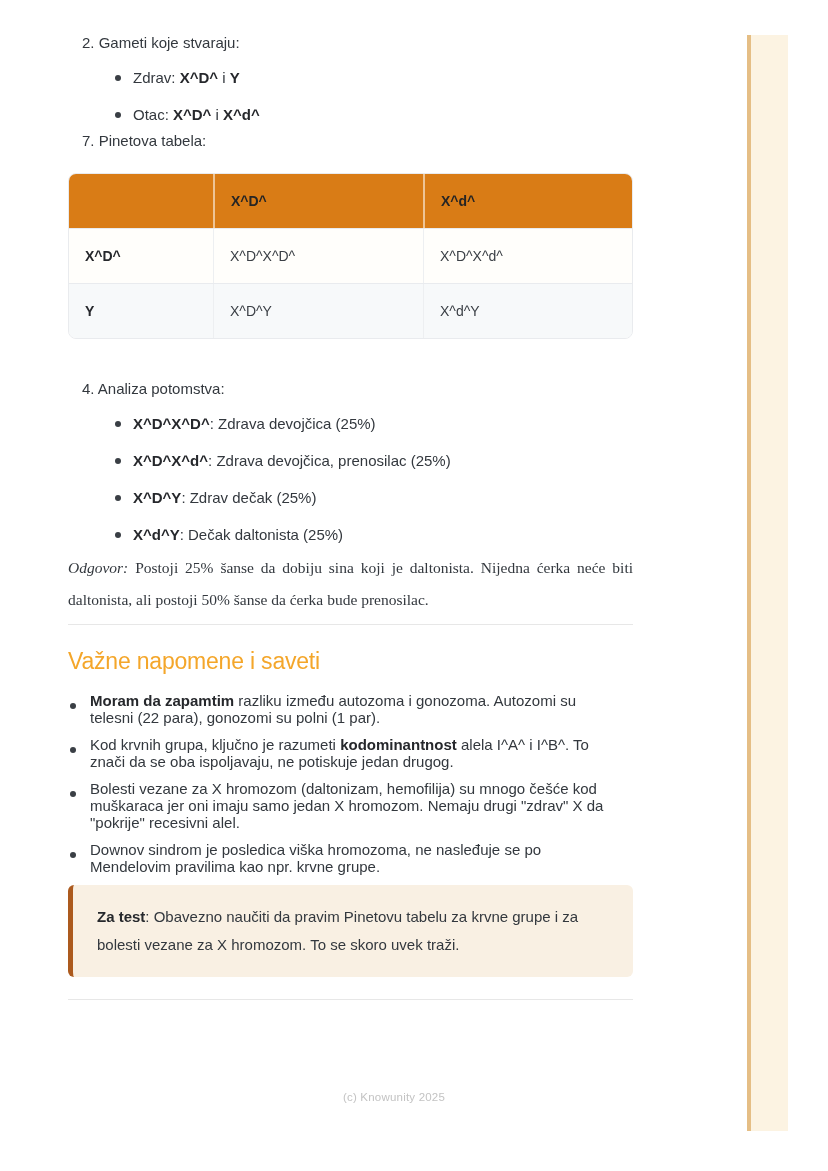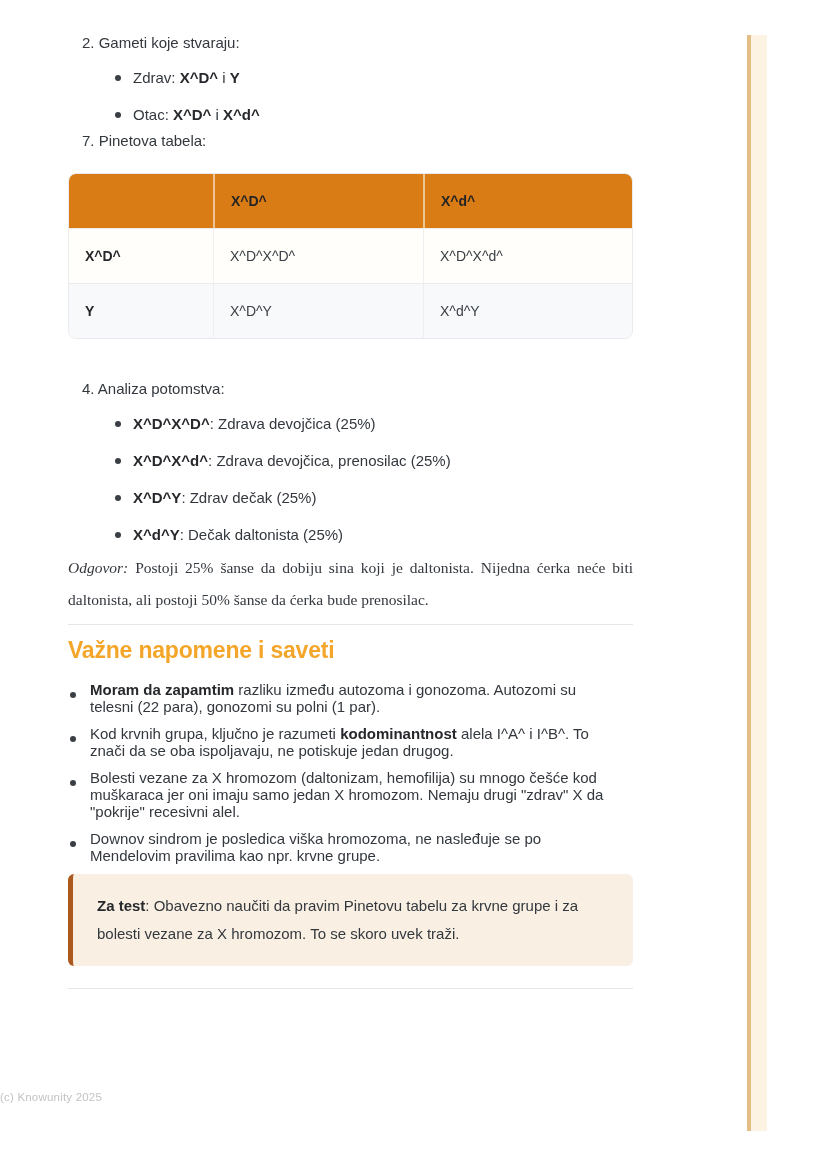--- a/index.html
+++ b/index.html
@@ -1,18 +1,18 @@
 <!DOCTYPE html>
 <html style="--table-header-bg: #D97C16; --heading-orange: #F4A62A; --callout-border: #AC5A1E; --callout-bg: #F9F0E3; --strip-line: #E5BE85; --strip-panel: #FCF3E2; --divider: #E7E7E7; --footer-text: #C3C3C3;"><head>
 <meta charset="utf-8">
 <style>
   * { margin:0; padding:0; box-sizing:border-box; }
   html,body { background:#ffffff; }
   body { font-family:"Liberation Sans","DejaVu Sans",sans-serif; color:#33383e; }
-  .page { position:relative; width:767px; height:1171px; background:#ffffff; overflow:hidden; }
+  .page { position:relative; width:828px; height:1171px; background:#ffffff; overflow:hidden; }
 
   
   .strip-line { position:absolute; left:747px; top:35px; width:4px; height:1096px; background:var(--strip-line,#E5BE85); }
   .strip-panel { position:absolute; left:751px; top:35px; width:37px; height:1096px; background:var(--strip-panel,#FCF3E2); }
 
   .content { position:absolute; left:68px; top:32px; width:565px; font-size:15px; }
 
   b, strong { font-weight:700; color:#26282c; }
 
   .num-item { padding-left:14px; line-height:22px; color:#33383e; }
@@ -37,29 +37,29 @@
   .p-body.row-b { background:#f7f9fa; }
   .p-cell.rowlabel { font-weight:700; color:#26282c; }
 
   .odgovor { margin-top:6px; line-height:32px; font-size:15.5px; text-align:justify; color:#33383e;font-family:Liberation Serif, serif; }
   .odgovor em { font-style:italic; }
 
   hr.divider { border:none; border-top:1px solid var(--divider,#e7e7e7); }
   hr.divider-1 { margin-top:8px; }
   hr.divider-2 { margin-top:22px; }
 
-  h2.section-heading { margin-top:12px; font-size:23px; line-height:27px; font-weight:700; color:var(--heading-orange,#F4A62A); letter-spacing:-0.2px; }
+  h2.section-heading { margin-top:23px; font-size:23px; line-height:27px; font-weight:400; color:var(--heading-orange,#F4A62A); letter-spacing:-0.2px; }
 
   ul.notes { list-style:none; margin-top:17px; }
   ul.notes li { position:relative; padding-left:22px; padding-right:28px; line-height:17px; margin-bottom:10px; color:#33383e; }
   ul.notes li::before { content:""; position:absolute; left:2px; top:11px; width:6px; height:6px; border-radius:50%; background:#3a3f45; }
 
   .callout { margin-top:6px; background:var(--callout-bg,#F9F0E3); border-left:5px solid var(--callout-border,#AC5A1E); border-radius:6px; padding:18px 24px; line-height:28px; font-size:15px; color:#33383e; }
 
-  .footer { position:absolute; top:1091px; left:0; width:788px; text-align:left; font-size:11.5px; color:var(--footer-text,#C3C3C3); z-index:2; letter-spacing:0.2px; }
+  .footer { position:absolute; top:1091px; left:0; width:788px; text-align:center; font-size:11.5px; color:var(--footer-text,#C3C3C3); z-index:2; letter-spacing:0.2px; }
 </style>
 </head>
 <body>
 
 <div class="page">
 
   <div class="strip-line"></div>
   <div class="strip-panel"></div>
 
   <div class="content">

